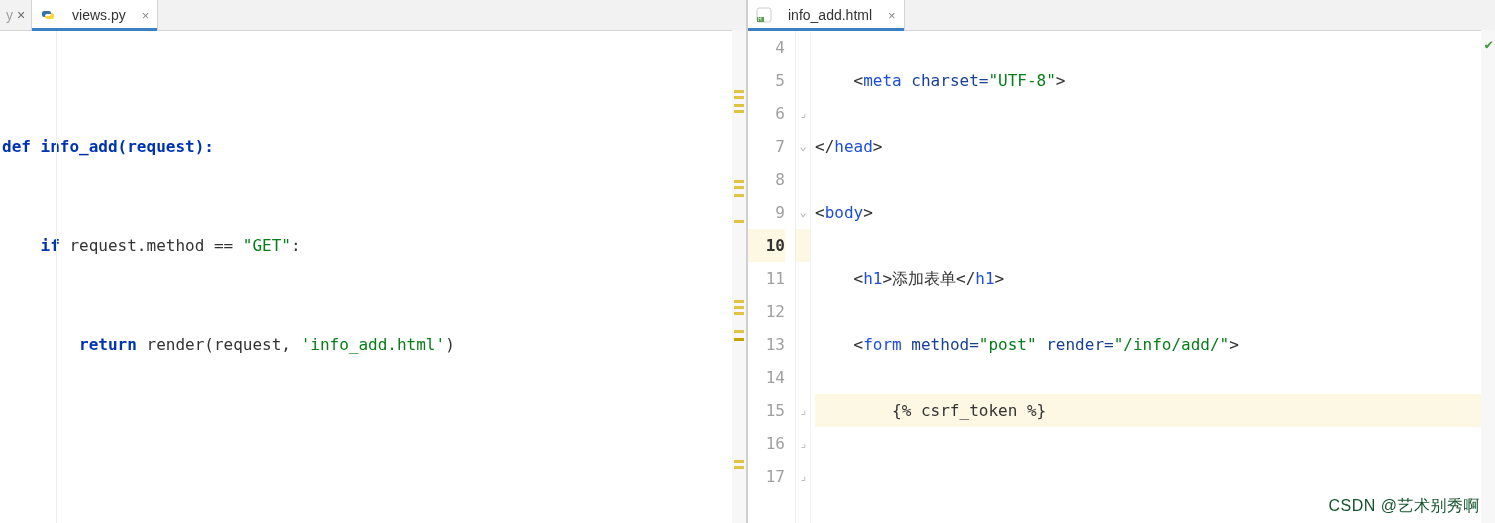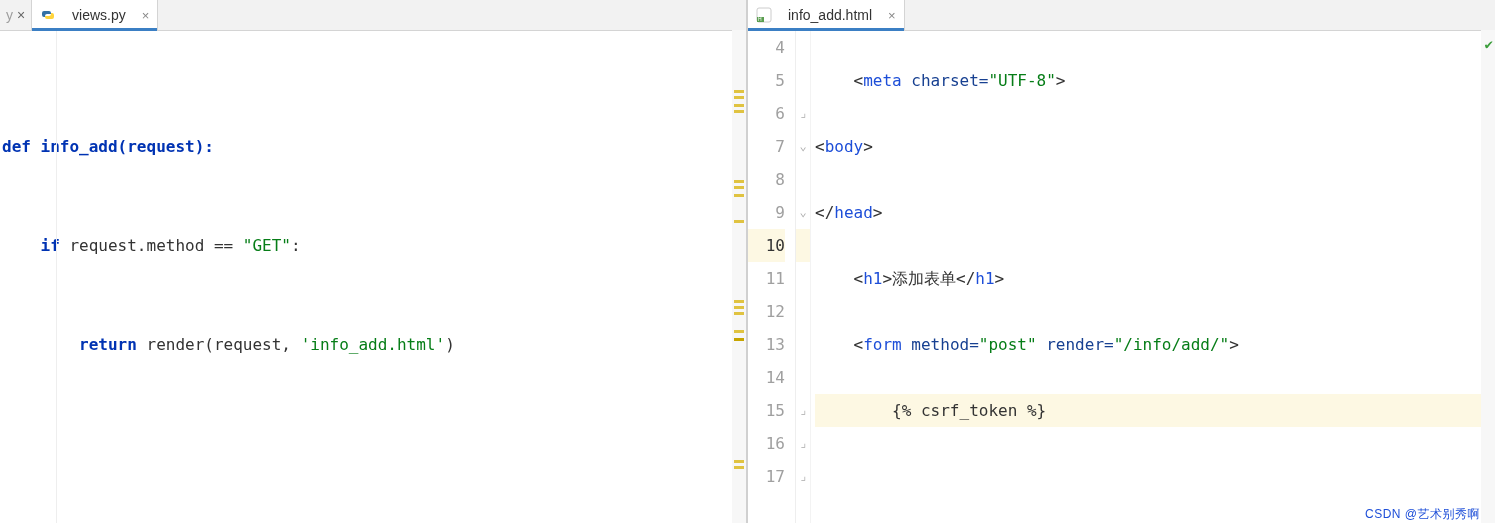--- a/index.html
+++ b/index.html
@@ -80,21 +80,21 @@
     flex-shrink: 0;
     background: #fff;
     color: #a0a0a0;
     text-align: right;
     padding-right: 10px;
     box-sizing: border-box;
     border-right: 1px solid #eee;
     line-height: 33px;
   }
   .gutter .ln { height:33px; }
-  .gutter .ln.current { color:#333; font-weight:400; }
+  .gutter .ln.current { color:#333; font-weight:700; }
   .fold-col {
     width:14px; flex-shrink:0; line-height:33px; color:#aaa; font-size:12px;
     border-right: 1px solid #f3f3f3;
   }
   .fold-col .f { height:33px; display:flex; align-items:center; justify-content:center; }
   .code {
     flex: 1;
     line-height: 33px;
     white-space: pre;
     padding-left: 4px;
@@ -120,23 +120,23 @@
   .inspect .chk { color:#3a9d3a; }
   .inspect .nav { color:#888; font-size:16px; padding:0 2px; }
   
   .stripe {
     position:absolute; top:30px; right:0; width:14px; bottom:0;
     background:#f7f7f7;
   }
   .stripe .tick { position:absolute; right:2px; width:10px; height:3px; background:#e0c341; }
   .stripe .ok { position:absolute; top:6px; right:2px; color:#3a9d3a; font-size:14px; }
   .watermark {
-    position:absolute; right:15px; bottom:0;
-    font-family:-apple-system,Arial,sans-serif; font-size:12px;
-    color:#1d4ed8; letter-spacing:0.5px;
+    position:absolute; right:15px; bottom:6px;
+    font-family:-apple-system,Arial,sans-serif; font-size:16px;
+    color:#14532d; letter-spacing:0.5px;
   }
   .indent-guide {
     position:absolute; top:0; bottom:0; width:1px; background:#eee;
   }
 </style>
 </head>
 <body>
 
 <div class="splitter">
 
@@ -250,22 +250,22 @@
           <div class="f"></div>
           <div class="f"></div>
           <div class="f"></div>
           <div class="f"></div>
         <div class="f">⌟</div>
         <div class="f">⌟</div>
         <div class="f">⌟</div>
       </div>
       <div class="code">
 <div class="row">    &lt;<span class="tag">meta</span> <span class="attr">charset=</span><span class="aval">"UTF-8"</span>&gt;</div>
+<div class="row">&lt;/<span class="tag">head</span>&gt;</div>
 <div class="row">&lt;<span class="tag">body</span>&gt;</div>
-<div class="row">&lt;/<span class="tag">head</span>&gt;</div>
 <div class="row">    &lt;<span class="tag">h1</span>&gt;<span>添加表单</span>&lt;/<span class="tag">h1</span>&gt;</div>
 <div class="row">    &lt;<span class="tag">form</span> <span class="attr">method=</span><span class="aval">"post"</span> <span class="attr">render=</span><span class="aval">"/info/add/"</span>&gt;</div>
 <div class="row hl">        <span>{% csrf_token %}</span></div>
 
 
 
 
 
 
 

